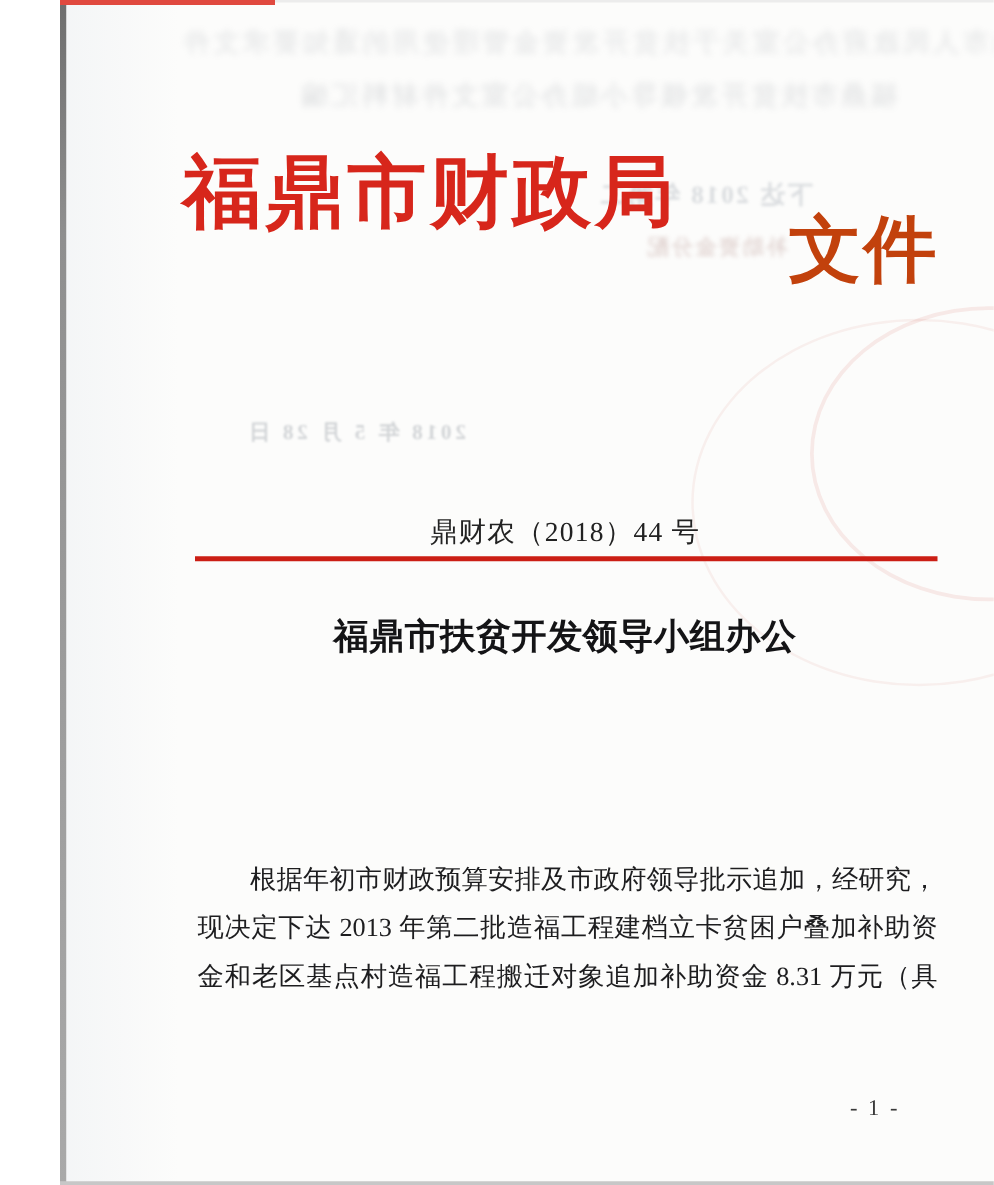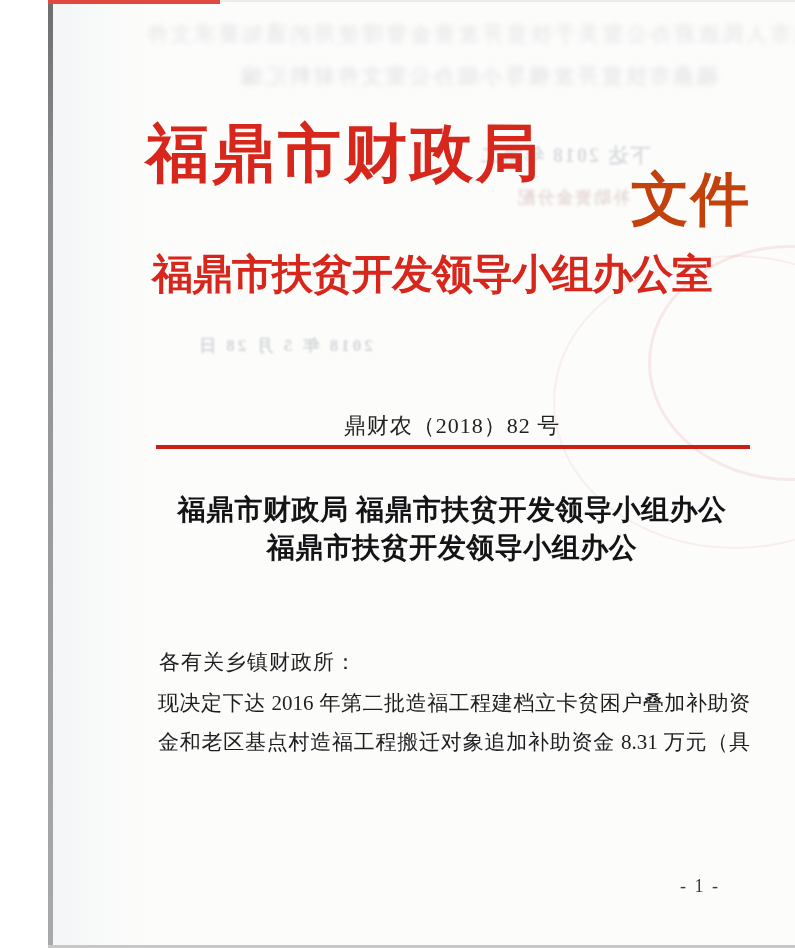--- a/index.html
+++ b/index.html
@@ -69,31 +69,29 @@
   <div class="bleed bleed-top1">福鼎市人民政府办公室关于扶贫开发资金管理使用的通知要求文件</div>
   <div class="bleed bleed-top2">福鼎市扶贫开发领导小组办公室文件材料汇编</div>
   <div class="bleed bleed-neardoc1">下达 2018 年第二</div>
   <div class="bleed bleed-neardoc2">补助资金分配</div>
   <div class="bleed bleed-date">2018 年 5 月 28 日</div>
   <div class="seal-ghost"></div>
   <div class="seal-ghost2"></div>
 
   <div class="org1">福鼎市财政局</div>
   <div class="wenjian">文件</div>
-  <div class="org2">福鼎市扶贫开发领导小组办公室</div>
 
-  <div class="doc-number">鼎财农（2018）82 号</div>
+  <div class="doc-number">鼎财农（2018）44 号</div>
   <div class="red-rule"></div>
 
   <div class="doc-title">
-    <div>福鼎市财政局 福鼎市扶贫开发领导小组办公</div>
     <div>福鼎市扶贫开发领导小组办公</div>
   </div>
 
-  <div class="salutation">各有关乡镇财政所：</div>
   <div class="body-block">
-    <div class="body-line">现决定下达 2016 年第二批造福工程建档立卡贫困户叠加补助资</div>
+    <div class="body-line indent">根据年初市财政预算安排及市政府领导批示追加，经研究，</div>
+    <div class="body-line">现决定下达 2013 年第二批造福工程建档立卡贫困户叠加补助资</div>
     <div class="body-line">金和老区基点村造福工程搬迁对象追加补助资金 8.31 万元（具体</div>
   </div>
 
   <div class="page-number">- 1 -</div>
 
 </div>
 
 </body></html>

